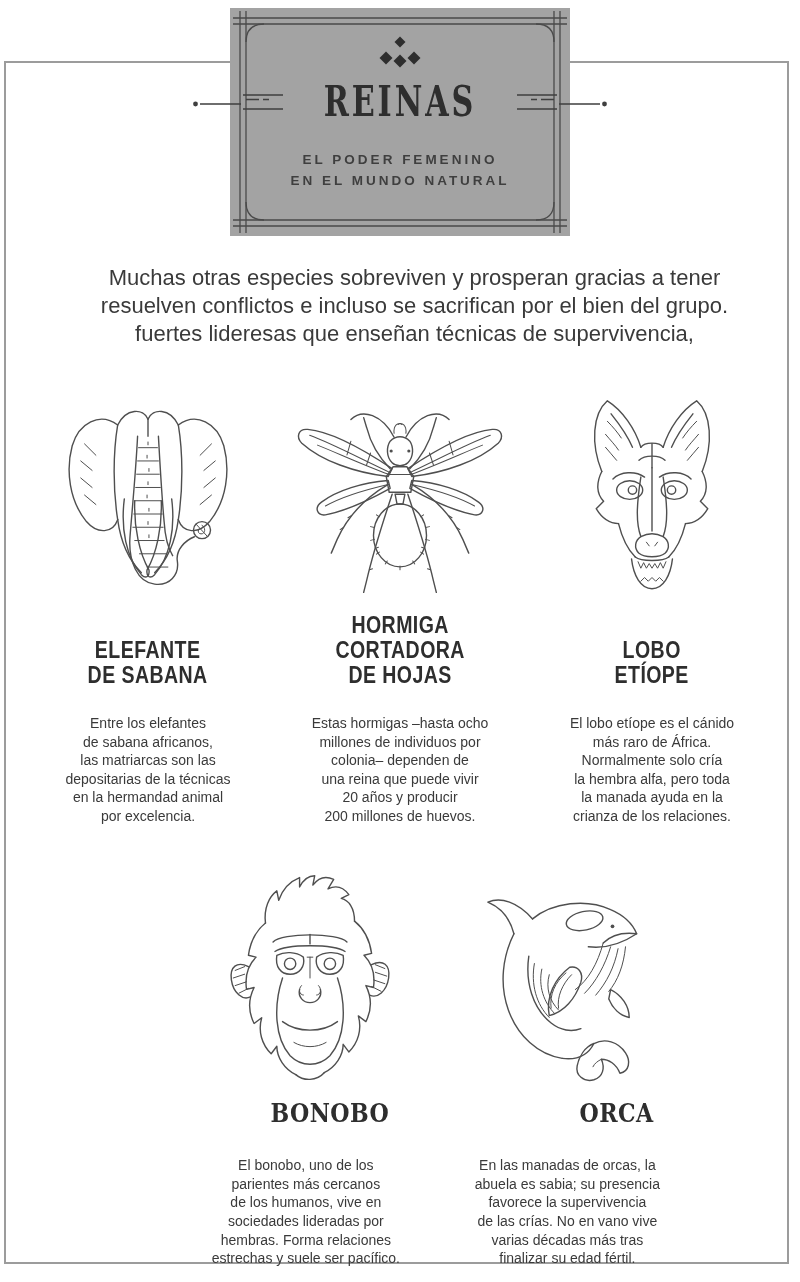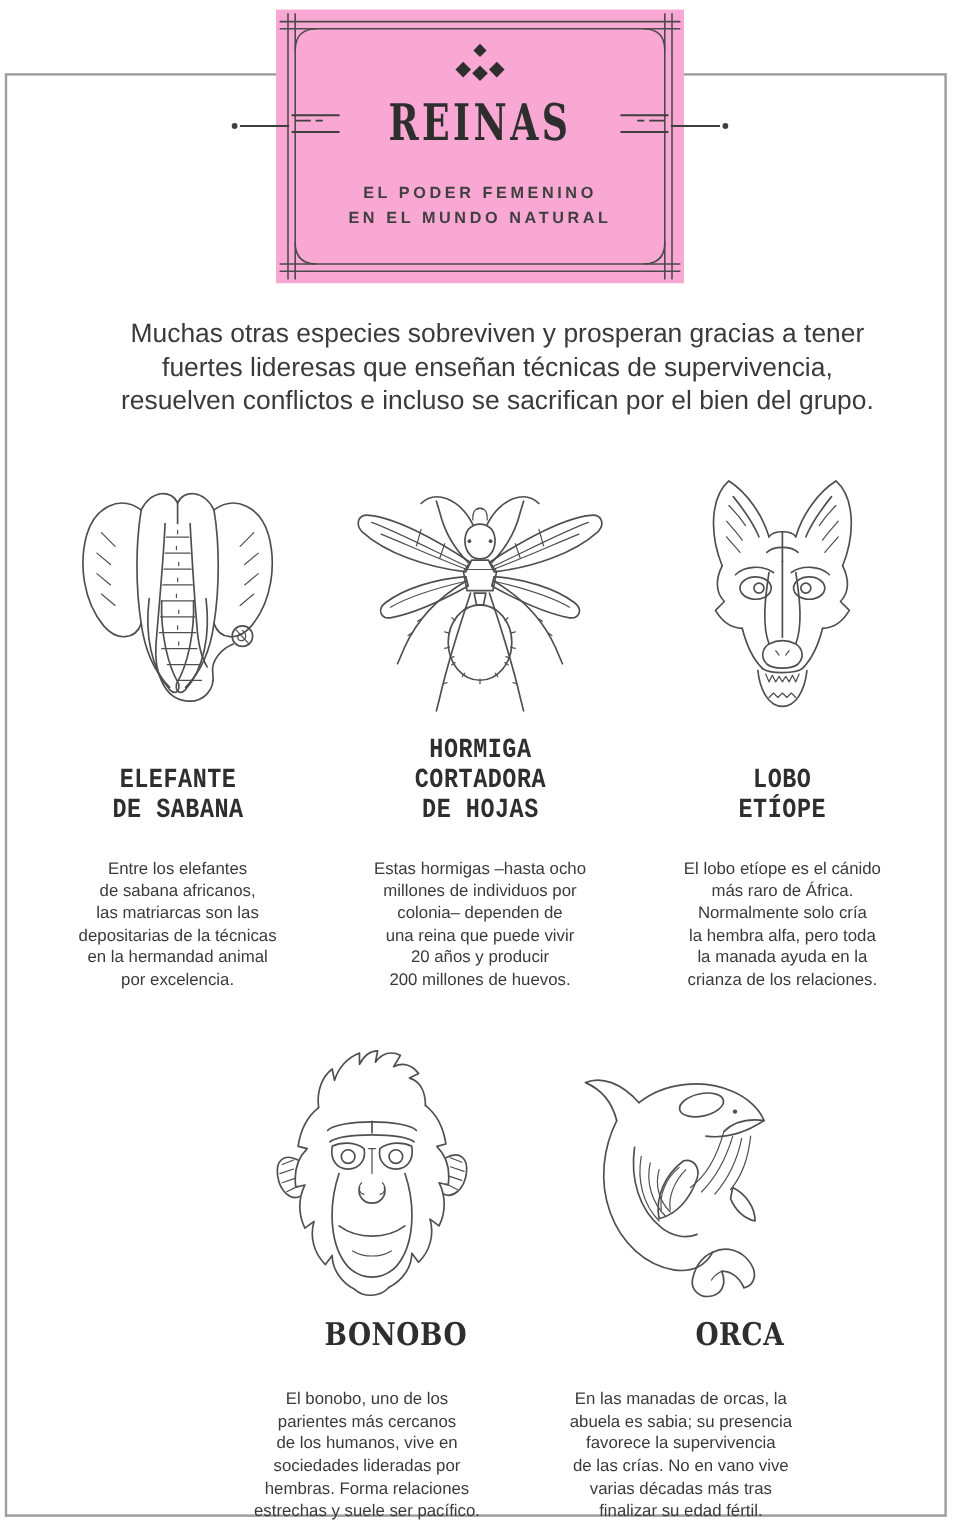--- a/index.html
+++ b/index.html
@@ -15,21 +15,21 @@
   }
   .page-border{
     position:absolute;left:4px;top:61px;width:785px;height:1203px;
     border:2px solid var(--page-border);
   }
   .content{position:relative;}
 
   
   .header-frame{
     position:relative;margin:8px auto 0;width:340px;height:228px;
-    background:#f9a8d4;z-index:2;
+    background:#a3a3a3;z-index:2;
   }
   .frame-svg{position:absolute;left:0;top:0;color:var(--frame);}
   .frame-inner{position:relative;text-align:center;padding-top:25px;}
   .ornament{display:inline-block;}
   .title-row{display:flex;align-items:center;justify-content:center;gap:7px;margin-top:4px;}
   .flank{color:#3f3f3f;flex:0 0 auto;}
   .flank.right{transform:scaleX(-1);}
   .main-title{
     margin:0;font-family:"DejaVu Serif",serif;font-weight:700;
     font-size:42px;line-height:46px;color:var(--title-ink);white-space:nowrap;
@@ -48,21 +48,21 @@
   .col{width:252px;display:flex;flex-direction:column;align-items:center;}
   .row2{display:flex;width:520px;margin:36px auto 0;}
   .col2{width:260px;display:flex;flex-direction:column;align-items:flex-end;}
   .illus{height:224px;display:flex;align-items:flex-end;justify-content:center;}
   .illus2{height:228px;display:flex;align-items:flex-end;justify-content:center;}
   .animal-svg{color:var(--line);}
   .animal-svg *{vector-effect:non-scaling-stroke;}
 
   .card-title{
     height:78px;margin-top:4px;display:flex;flex-direction:column;justify-content:flex-end;
-    text-align:center;font-family:Liberation Mono, monospace;font-weight:700;
+    text-align:center;font-family:Liberation Sans, sans-serif;font-weight:700;
     font-size:23px;color:var(--title-ink);
   }
   .card-title span{display:block;line-height:25px;transform:scaleX(.85);letter-spacing:.5px;white-space:nowrap;}
   .card2-title{
     margin-top:8px;text-align:center;font-family:"DejaVu Serif",serif;font-weight:700;
     font-size:26px;line-height:30px;color:var(--title-ink);
   }
   .card2-title span{display:inline-block;transform:scaleX(.85);letter-spacing:.5px;white-space:nowrap;}
 
   .desc{margin-top:7px;text-align:center;font-size:14px;line-height:18.6px;color:var(--ink);}
@@ -100,22 +100,22 @@
       </div>
       <div class="subtitle">
         <div>EL PODER FEMENINO</div>
         <div>EN EL MUNDO NATURAL</div>
       </div>
     </div>
   </header>
 
   <section class="intro">
     <div>Muchas otras especies sobreviven y prosperan gracias a tener</div>
+    <div>resuelven conflictos e incluso se sacrifican por el bien del grupo.</div>
     <div>fuertes lideresas que enseñan técnicas de supervivencia,</div>
-    <div>resuelven conflictos e incluso se sacrifican por el bien del grupo.</div>
   </section>
 
   <section class="row1">
 
     <div class="col">
       <div class="illus">
         <svg class="animal-svg" width="180" height="220" viewBox="0 0 190 230" fill="none" stroke="currentColor" stroke-width="1.4" stroke-linecap="round" stroke-linejoin="round">
           <path d="M63,40 C72,22 90,22 95,34 C100,22 118,22 127,40"></path>
           <path d="M95,34 L95,52"></path>
           <path d="M63,40 C44,26 22,38 15,62 C8,88 12,120 30,142 C42,156 58,154 63,140"></path>

